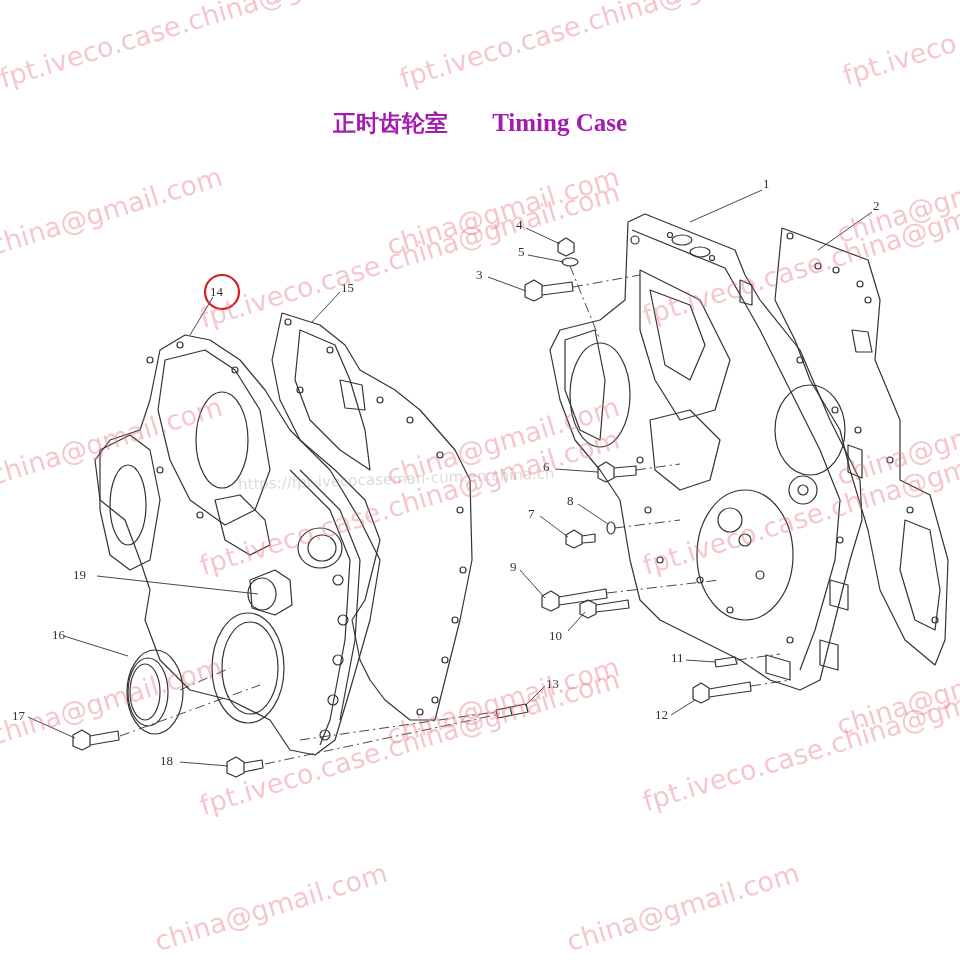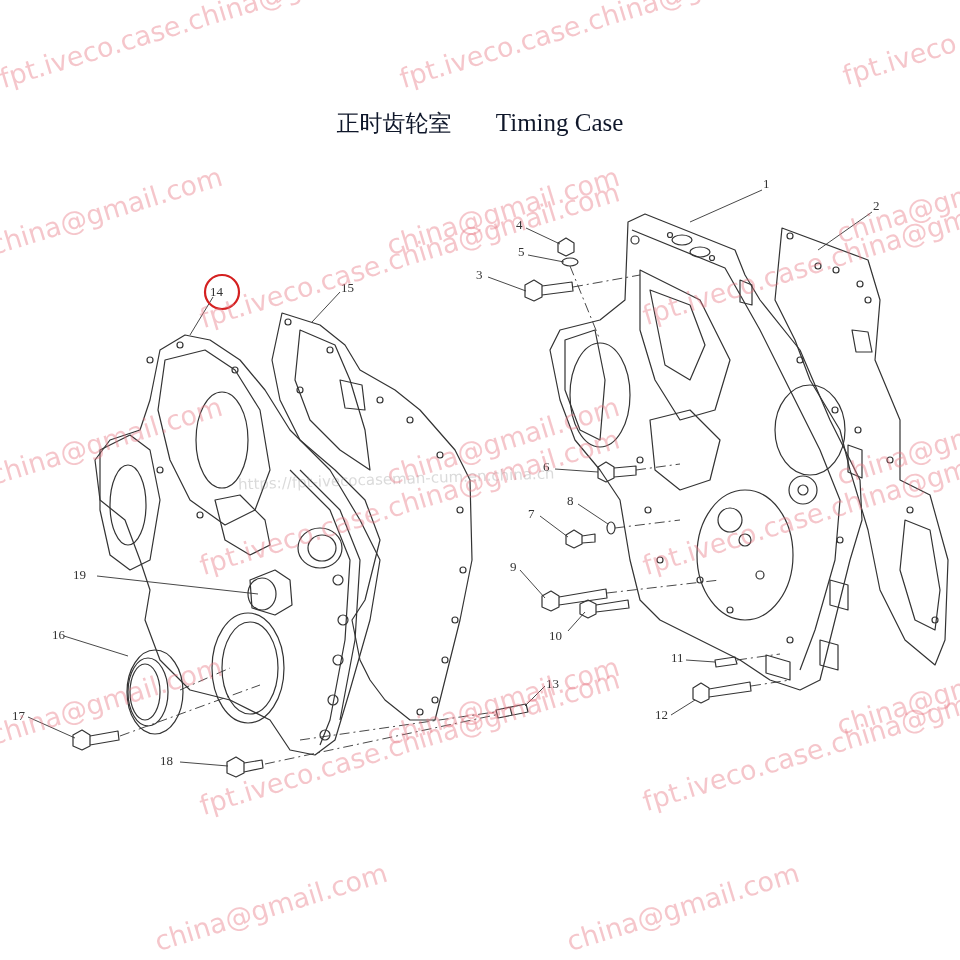--- a/index.html
+++ b/index.html
@@ -1,18 +1,18 @@
 <!DOCTYPE html>
 <html><head>
 <meta charset="utf-8">
 <style>
   html, body { margin:0; padding:0; background:#ffffff; }
   #stage { position:relative; width:960px; height:960px; overflow:hidden; background:#ffffff; }
   .title { position:absolute; top:108px; left:0; width:960px; text-align:center;
-    font-family:"Liberation Serif", serif; font-weight:normal; font-size:25px; color:#0f172a; }
+    font-family:"Liberation Serif", serif; font-weight:bold; font-size:25px; color:#a21caf; }
   .title .cn { margin-right:38px; font-family:"DejaVu Sans", sans-serif; font-size:23px; }
   svg.drawing { position:absolute; left:0; top:0; }
   .lbl { font-family:"Liberation Serif", serif; font-size:13px; fill:#333; }
   .wm { position:absolute; font-family:"DejaVu Sans", sans-serif; color:rgba(232,120,130,0.42);
     font-size:27px; white-space:nowrap; transform-origin:left bottom; pointer-events:none; }
   .wm-gray { position:absolute; font-family:"DejaVu Sans", sans-serif; color:rgba(150,150,150,0.35);
     font-size:15px; white-space:nowrap; }
 </style>
 </head>
 <body>

